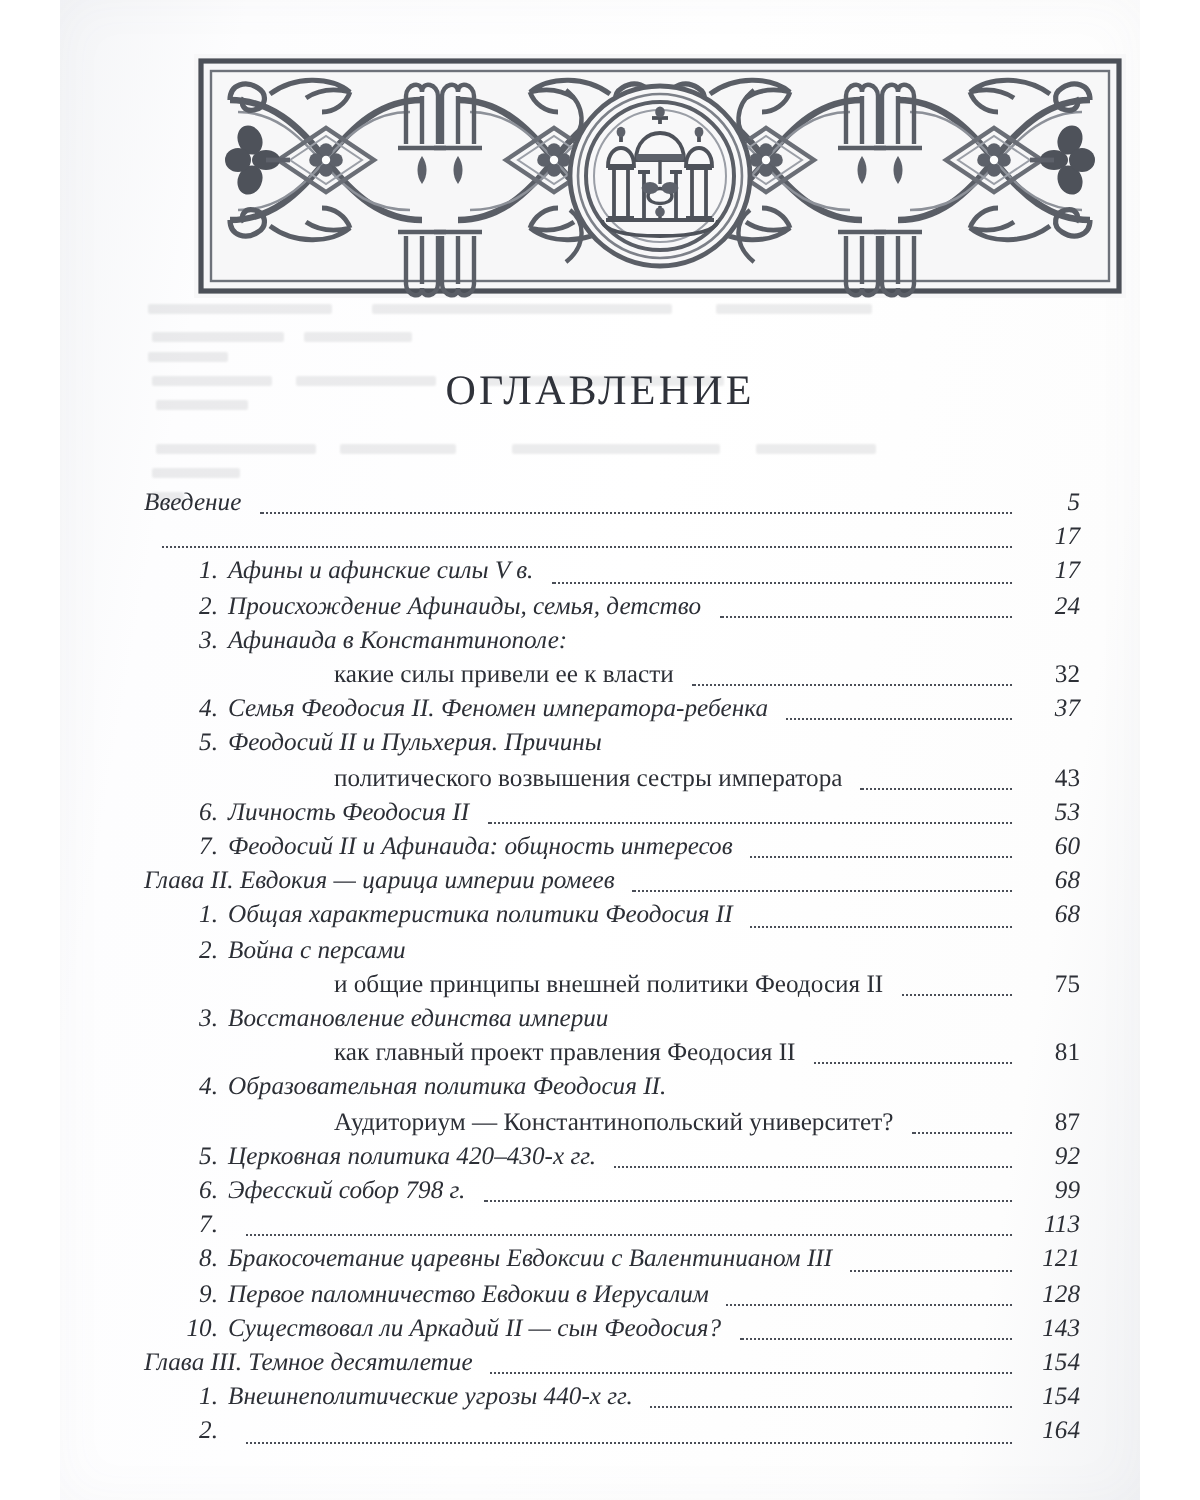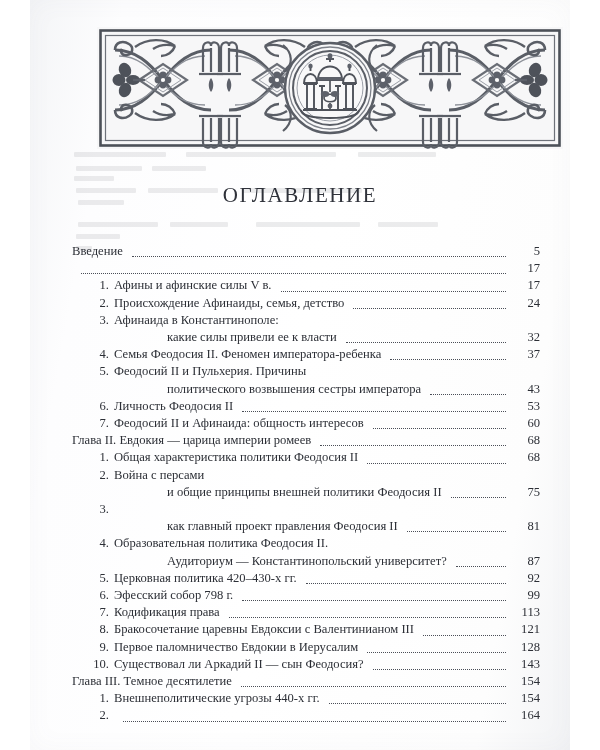--- a/index.html
+++ b/index.html
@@ -77,20 +77,21 @@
     width: 468px;
     color: #2c2f36;
     font-size: 12.6px;
     line-height: 17.2px;
   }
   .entry {
     display: flex;
     align-items: flex-end;
     width: 100%;
     white-space: nowrap;
+    font-style: italic;
   }
   .entry.lvl1 { padding-left: 0px; }
   .entry.lvl2 { padding-left: 0px; }
 
   .num {
     flex: 0 0 auto;
     width: 22px;
     text-align: right;
     padding-right: 5px;
     box-sizing: border-box;
@@ -366,20 +367,21 @@
           <span class="num">2.</span>
           <span class="label">Война с персами</span>
         </div>
         <div class="cont">
           <span class="label">и общие принципы внешней политики Феодосия II</span>
           <span class="leader"></span>
           <span class="pageno">75</span>
         </div>
         <div class="entry lvl2 noleader">
           <span class="num">3.</span>
+          <span class="label">Восстановление единства империи</span>
         </div>
         <div class="cont">
           <span class="label">как главный проект правления Феодосия II</span>
           <span class="leader"></span>
           <span class="pageno">81</span>
         </div>
         <div class="entry lvl2 noleader">
           <span class="num">4.</span>
           <span class="label">Образовательная политика Феодосия II.</span>
         </div>
@@ -395,21 +397,20 @@
           <span class="pageno">92</span>
         </div>
         <div class="entry lvl2">
           <span class="num">6.</span>
           <span class="label">Эфесский собор 798 г.</span>
           <span class="leader"></span>
           <span class="pageno">99</span>
         </div>
         <div class="entry lvl2">
           <span class="num">7.</span>
-          <span class="label">Кодификация права</span>
           <span class="leader"></span>
           <span class="pageno">113</span>
         </div>
         <div class="entry lvl2">
           <span class="num">8.</span>
           <span class="label">Бракосочетание царевны Евдоксии с Валентинианом III</span>
           <span class="leader"></span>
           <span class="pageno">121</span>
         </div>
         <div class="entry lvl2">

